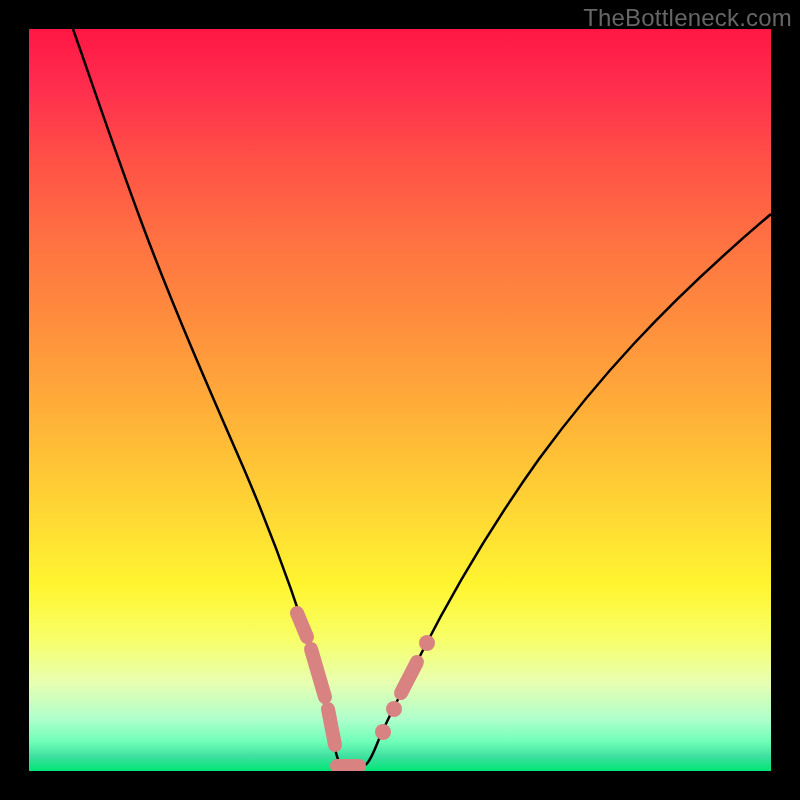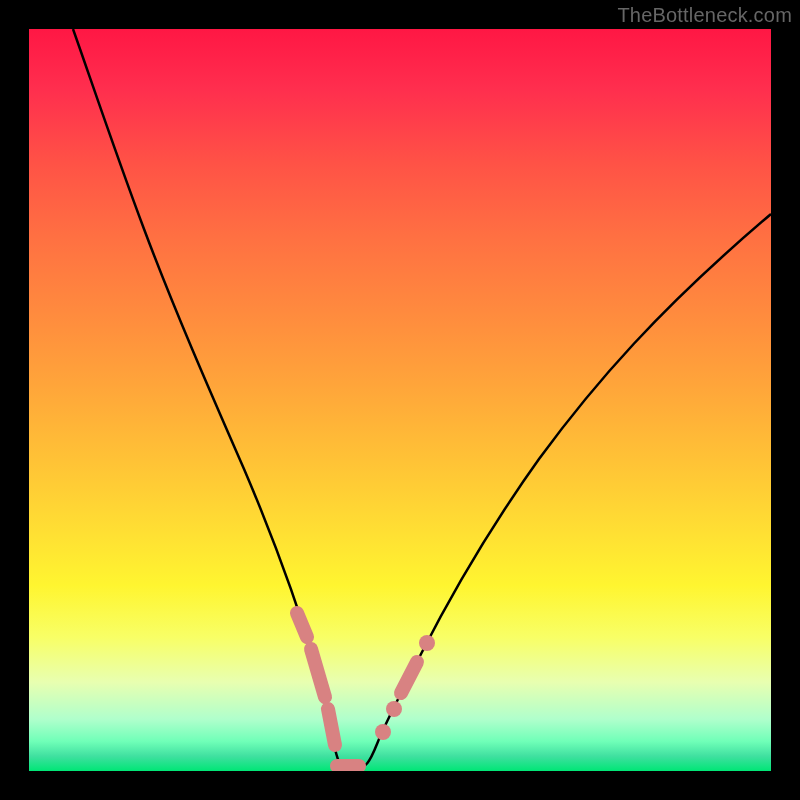--- a/index.html
+++ b/index.html
@@ -32,21 +32,21 @@
       #b0ffcc 93%,
       #70ffb8 96%,
       #40e0a0 98%,
       #00e676 100%);
   }
   .watermark {
     position: absolute;
     top: 4px;
     right: 8px;
     color: #666;
-    font-size: 20px;
+    font-size: 24px;
     font-weight: 500;
     z-index: 10;
     letter-spacing: 0.2px;
   }
   svg.curves {
     position: absolute;
     left: 0;
     top: 0;
     width: 742px;
     height: 742px;

